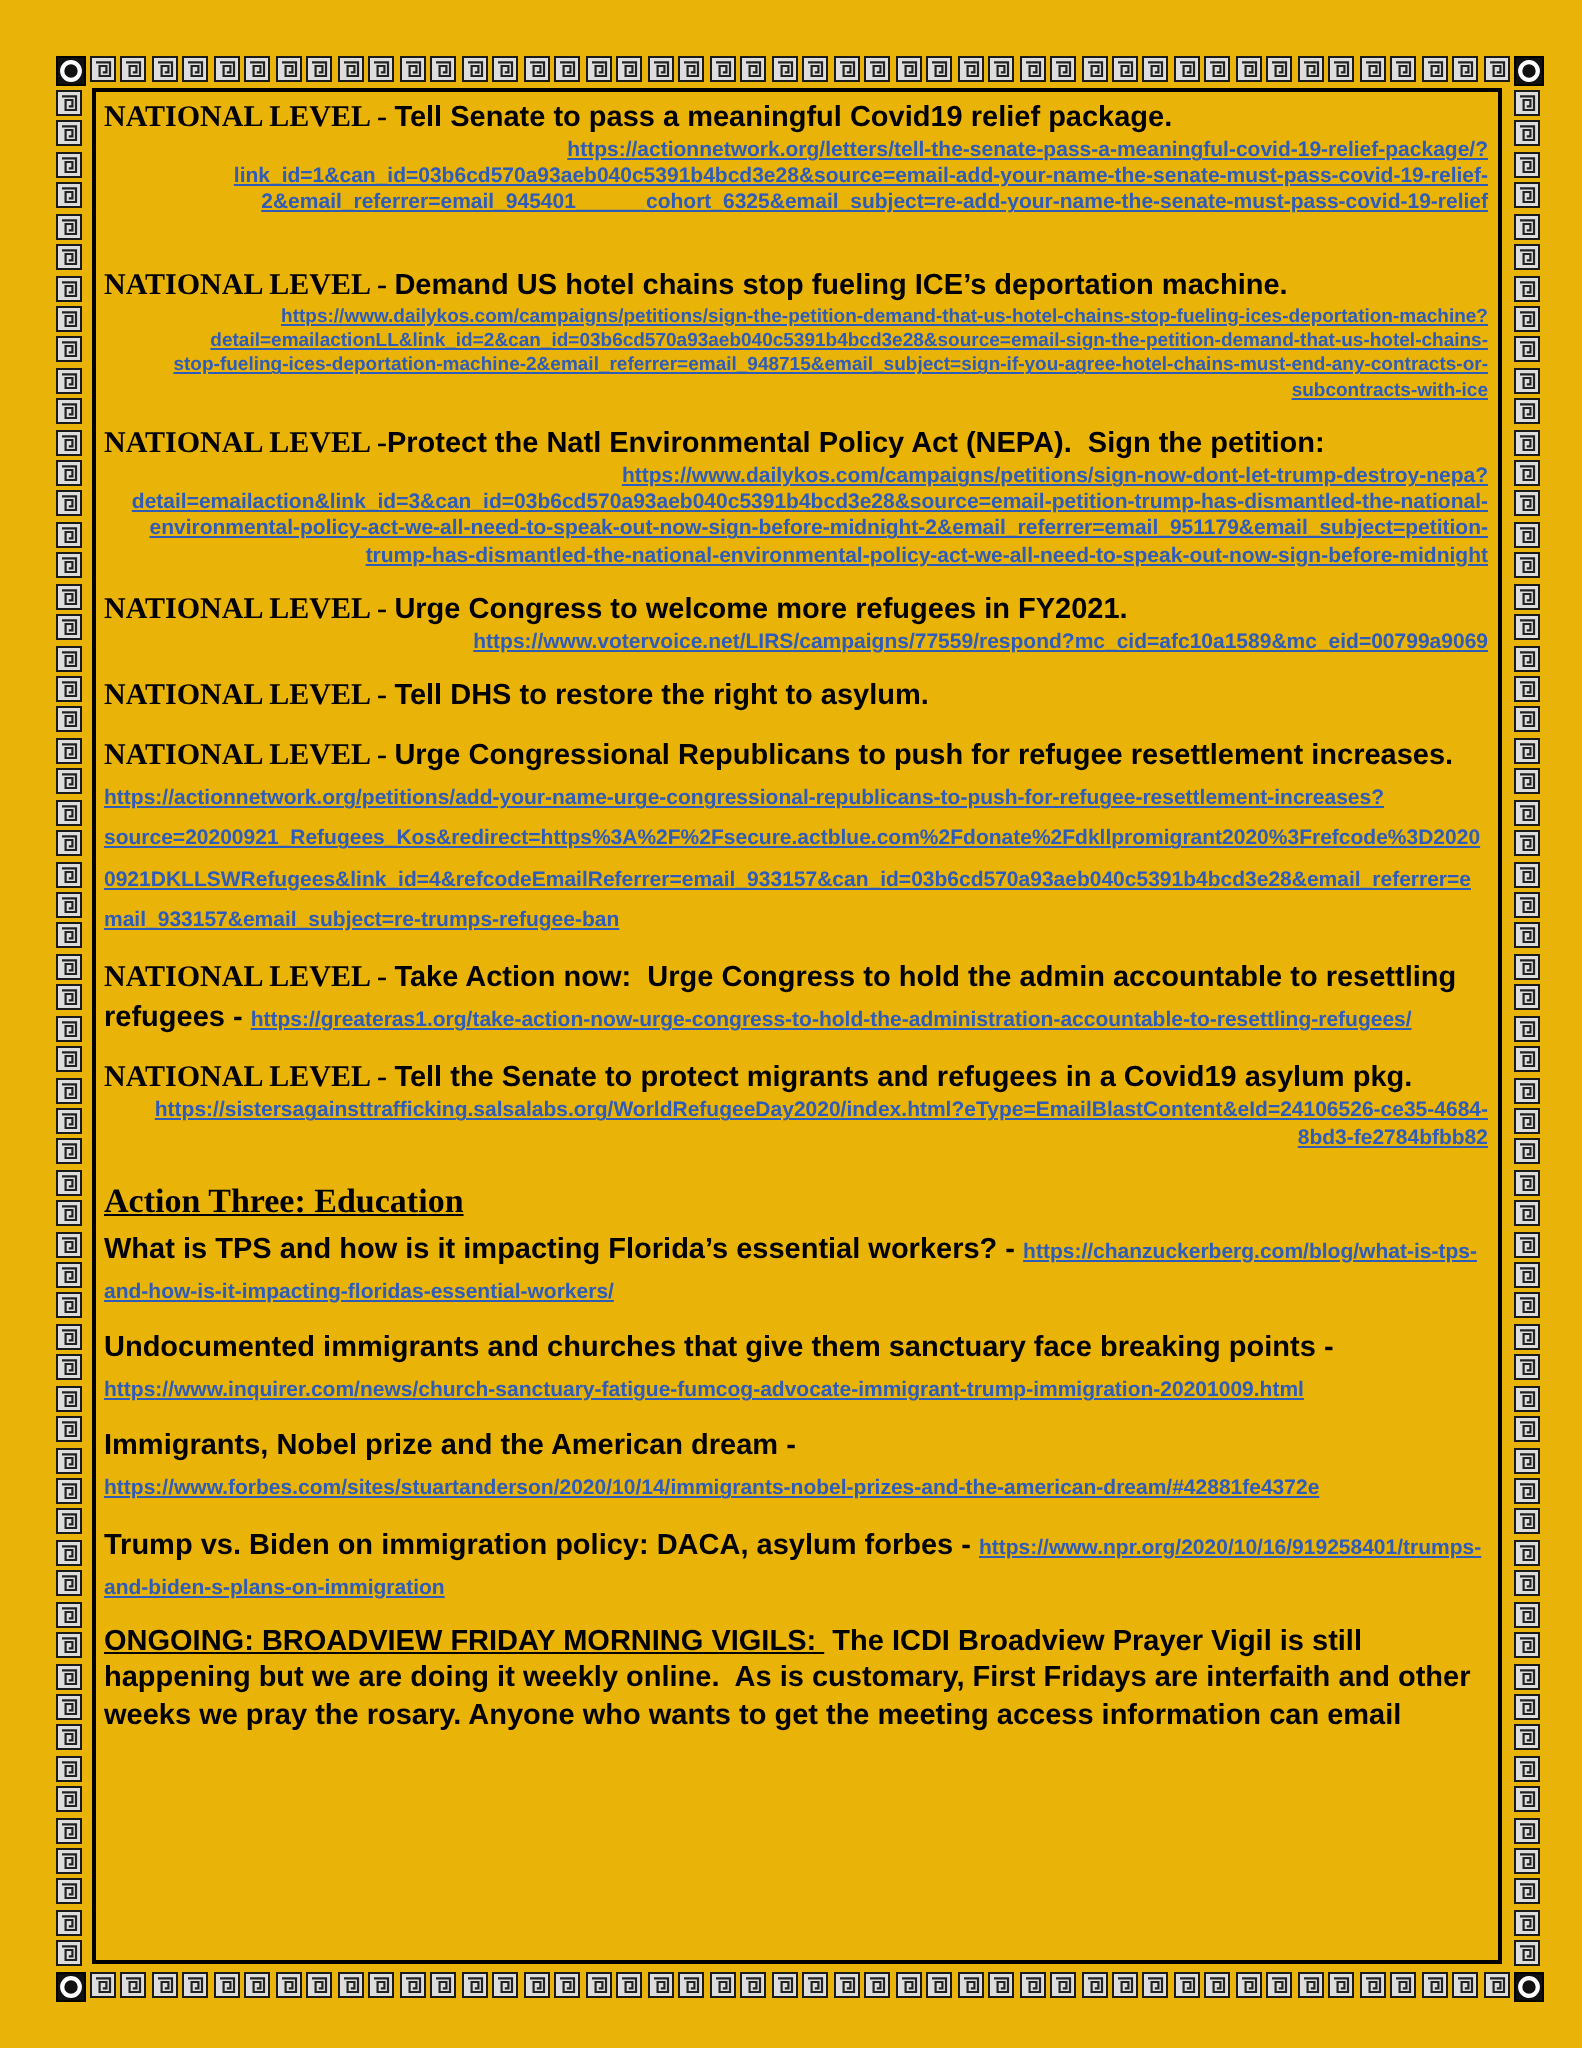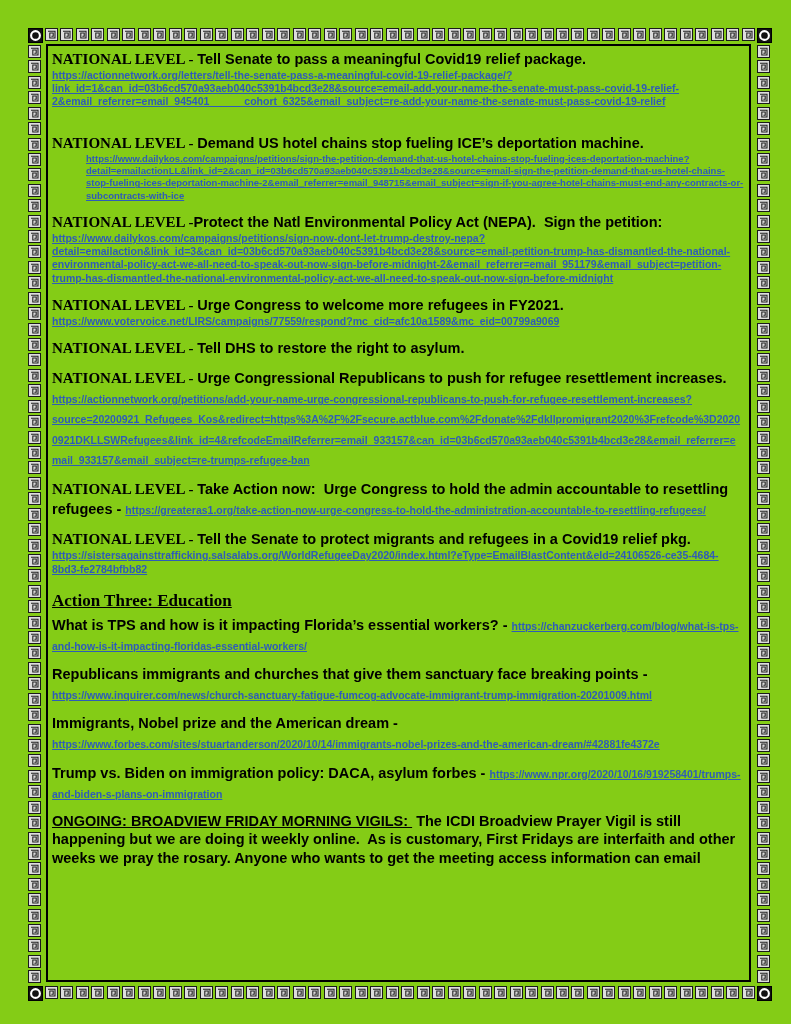--- a/index.html
+++ b/index.html
@@ -1,36 +1,36 @@
 <!DOCTYPE html>
 <html style="--link: #2E5CB8; --email-link: #2222CC; --handle: #2B7CD9; --highlight: #FFFF00;"><head>
 <meta charset="utf-8">
 <style>
   html,body{margin:0;padding:0;background:#fff;}
-  .page{position:relative;width:791px;height:1024px;background:#84cc16;font-family:"Liberation Sans",sans-serif;color:#000;overflow:hidden;}
+  .page{position:relative;width:791px;height:1024px;background:#eab308;font-family:"Liberation Sans",sans-serif;color:#000;overflow:hidden;}
   
   .frame{position:absolute;left:28px;top:28px;right:19px;bottom:23px;}
   .corner{position:absolute;width:15px;height:15px;}
   .corner.tl{left:0;top:0}.corner.tr{right:0;top:0}.corner.bl{left:0;bottom:0}.corner.br{right:0;bottom:0}
   .strip{position:absolute;display:flex;justify-content:space-between;}
   .strip.h{left:17px;right:17px;height:15px;flex-direction:row;}
   .strip.h.top{top:0}.strip.h.bottom{bottom:0}
   .strip.v{top:17px;bottom:17px;width:15px;flex-direction:column;}
   .strip.v.left{left:0}.strip.v.right{right:0}
   .tile{width:13px;height:13px;flex:0 0 auto;}
   .tile svg,.corner svg{display:block;width:100%;height:100%;}
   
   .content{position:absolute;left:18px;top:16px;right:21px;bottom:19px;border:2px solid #000;padding:3px 5px 2px 4px;overflow:hidden;}
   .content span,.content a{white-space:pre-wrap;}
   .it{margin:0 0 10px 0;line-height:1.26;}
   .it.gap-lg{margin-bottom:24px;}
   .kicker{font-family:"Liberation Serif",serif;font-weight:bold;font-size:15px;}
   .title{font-weight:bold;font-size:14.5px;}
   a.url{color:var(--link,#2E5CB8);font-weight:bold;text-decoration:underline;overflow-wrap:break-word;cursor:pointer;}
-  a.url.block{display:block;}
+  a.url.block{display:block;text-align:right;}
   a.url.sm{font-size:10.5px;line-height:1.25;}
   a.url.xs{font-size:9.5px;line-height:1.3;margin-left:34px;}
   a.url.serif{font-family:"Liberation Serif",serif;font-size:15.5px;line-height:1.3;}
   .sec-head{font-family:"Liberation Serif",serif;font-weight:bold;font-size:17px;text-decoration:underline;margin:13px 0 4px 0;}
   .sec-head.first{margin-top:15px;}
   .edu{margin:0 0 9px 0;line-height:1.26;}
   .para{font-weight:bold;font-size:14.5px;line-height:1.28;margin:0 0 10px 0;}
   .lead-underline{text-decoration:underline;}
 </style>
 </head>
@@ -1364,26 +1364,26 @@
       <p class="it"><span class="kicker">NATIONAL LEVEL</span><span class="kicker"> -</span><span class="title">Protect the Natl Environmental Policy Act (NEPA).  Sign the petition:</span><a class="url sm block">https://www.dailykos.com/campaigns/petitions/sign-now-dont-let-trump-destroy-nepa?detail=emailaction&amp;link_id=3&amp;can_id=03b6cd570a93aeb040c5391b4bcd3e28&amp;source=email-petition-trump-has-dismantled-the-national-environmental-policy-act-we-all-need-to-speak-out-now-sign-before-midnight-2&amp;email_referrer=email_951179&amp;email_subject=petition-trump-has-dismantled-the-national-environmental-policy-act-we-all-need-to-speak-out-now-sign-before-midnight</a></p>
 
       <p class="it"><span class="kicker">NATIONAL LEVEL</span><span class="kicker"> - </span><span class="title">Urge Congress to welcome more refugees in FY2021.</span><a class="url sm block">https://www.votervoice.net/LIRS/campaigns/77559/respond?mc_cid=afc10a1589&amp;mc_eid=00799a9069</a></p>
 
       <p class="it"><span class="kicker">NATIONAL LEVEL</span><span class="kicker"> - </span><span class="title">Tell DHS to restore the right to asylum.</span></p>
 
       <p class="it"><span class="kicker">NATIONAL LEVEL</span><span class="kicker"> - </span><span class="title">Urge Congressional Republicans to push for refugee resettlement increases. </span><a class="url sm">https://actionnetwork.org/petitions/add-your-name-urge-congressional-republicans-to-push-for-refugee-resettlement-increases?source=20200921_Refugees_Kos&amp;redirect=https%3A%2F%2Fsecure.actblue.com%2Fdonate%2Fdkllpromigrant2020%3Frefcode%3D20200921DKLLSWRefugees&amp;link_id=4&amp;refcodeEmailReferrer=email_933157&amp;can_id=03b6cd570a93aeb040c5391b4bcd3e28&amp;email_referrer=email_933157&amp;email_subject=re-trumps-refugee-ban</a></p>
 
       <p class="it"><span class="kicker">NATIONAL LEVEL</span><span class="kicker"> - </span><span class="title">Take Action now:  Urge Congress to hold the admin accountable to resettling refugees - </span><a class="url sm">https://greateras1.org/take-action-now-urge-congress-to-hold-the-administration-accountable-to-resettling-refugees/</a></p>
 
-      <p class="it"><span class="kicker">NATIONAL LEVEL</span><span class="kicker"> - </span><span class="title">Tell the Senate to protect migrants and refugees in a Covid19 relief pkg.</span><a class="url sm block">https://sistersagainsttrafficking.salsalabs.org/WorldRefugeeDay2020/index.html?eType=EmailBlastContent&amp;eId=24106526-ce35-4684-8bd3-fe2784bfbb82</a></p>
+      <p class="it"><span class="kicker">NATIONAL LEVEL</span><span class="kicker"> - </span><span class="title">Tell the Senate to protect migrants and refugees in a Covid19 asylum pkg.</span><a class="url sm block">https://sistersagainsttrafficking.salsalabs.org/WorldRefugeeDay2020/index.html?eType=EmailBlastContent&amp;eId=24106526-ce35-4684-8bd3-fe2784bfbb82</a></p>
 
       <h2 class="sec-head first">Action Three: Education</h2>
 
       <p class="edu"><span class="title">What is TPS and how is it impacting Florida’s essential workers? - </span><a class="url sm">https://chanzuckerberg.com/blog/what-is-tps-and-how-is-it-impacting-floridas-essential-workers/</a></p>
-      <p class="edu"><span class="title">Republicans immigrants and churches that give them sanctuary face breaking points - </span><a class="url sm">https://www.inquirer.com/news/church-sanctuary-fatigue-fumcog-advocate-immigrant-trump-immigration-20201009.html</a></p>
+      <p class="edu"><span class="title">Undocumented immigrants and churches that give them sanctuary face breaking points - </span><a class="url sm">https://www.inquirer.com/news/church-sanctuary-fatigue-fumcog-advocate-immigrant-trump-immigration-20201009.html</a></p>
       <p class="edu"><span class="title">Immigrants, Nobel prize and the American dream - </span><a class="url sm">https://www.forbes.com/sites/stuartanderson/2020/10/14/immigrants-nobel-prizes-and-the-american-dream/#42881fe4372e</a></p>
       <p class="edu"><span class="title">Trump vs. Biden on immigration policy: DACA, asylum forbes - </span><a class="url sm">https://www.npr.org/2020/10/16/919258401/trumps-and-biden-s-plans-on-immigration</a></p>
 
 
       <p class="para"><span class="lead-underline">ONGOING: BROADVIEW FRIDAY MORNING VIGILS: </span><span> The ICDI Broadview Prayer Vigil is still happening but we are doing it weekly online.  As is customary, First Fridays are interfaith and other weeks we pray the rosary. Anyone who wants to get the meeting access information can email </span></p>
 
     </div>
   </div>
 </div>
 

